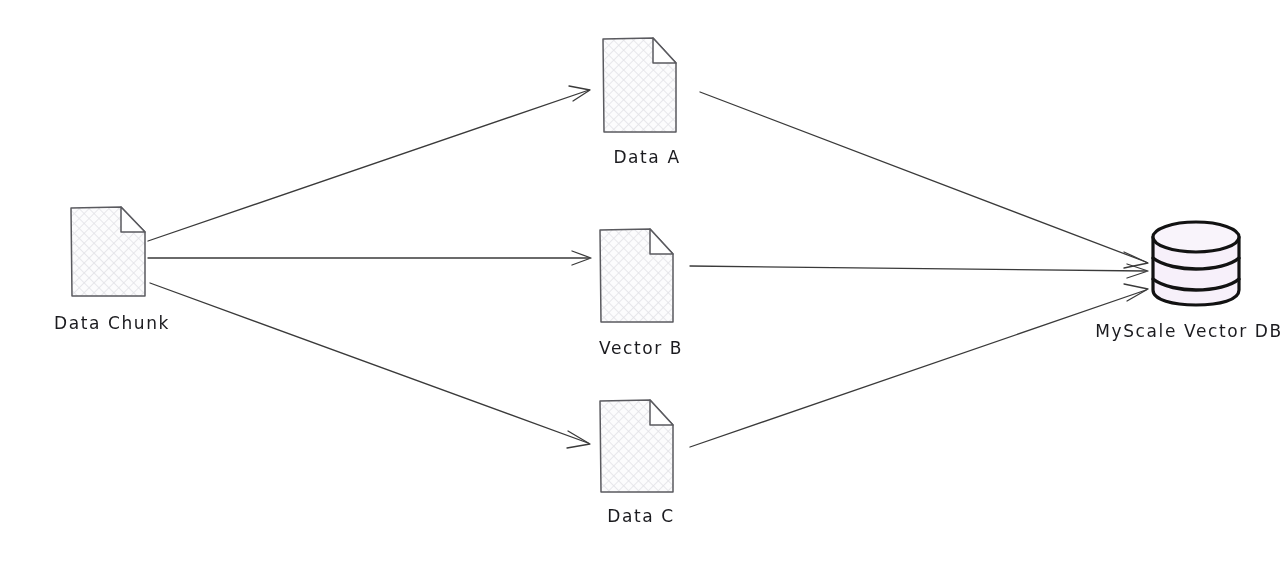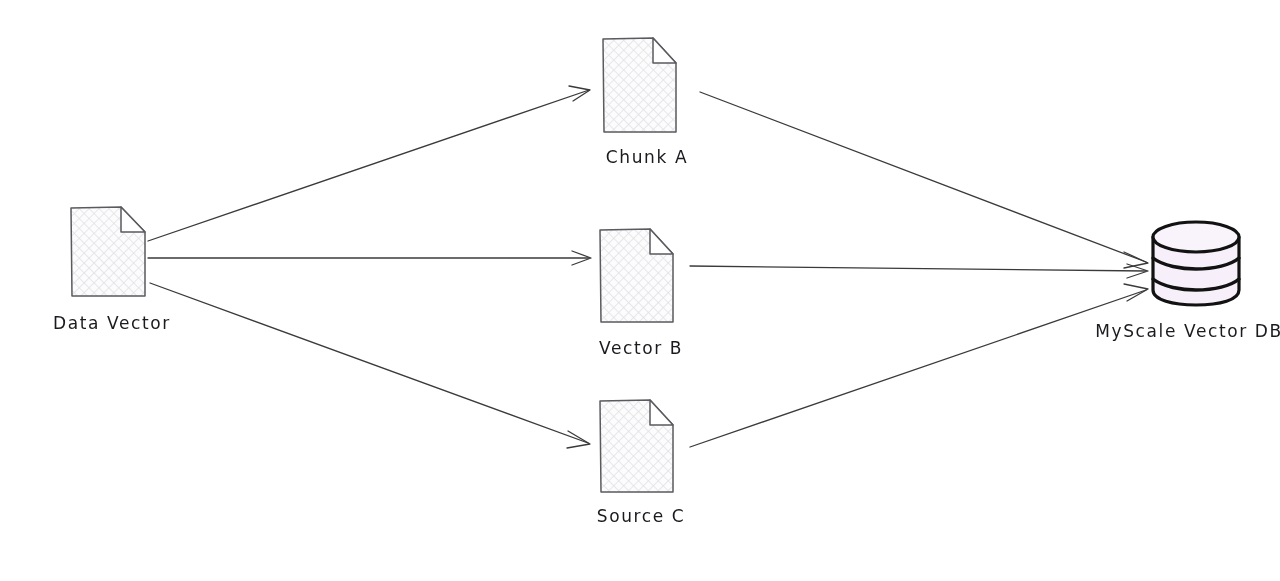--- a/index.html
+++ b/index.html
@@ -112,23 +112,23 @@
                C1220,305 1239,300 1239,290 L1239,237 Z" fill="#f7f0fa" stroke="#121212" stroke-width="3.2" stroke-linejoin="round"></path>
 
       <ellipse cx="1196" cy="237" rx="43" ry="15" fill="#f9f4fb" stroke="#121212" stroke-width="3.2"></ellipse>
 
       <path d="M1153,258 C1163,266 1182,269 1196,269 C1214,269 1231,265 1239,258" fill="none" stroke="#121212" stroke-width="3.4" stroke-linecap="round"></path>
 
       <path d="M1153,279 C1163,287 1182,290 1196,290 C1214,290 1231,286 1239,279" fill="none" stroke="#121212" stroke-width="3.4" stroke-linecap="round"></path>
     </g>
   </svg>
 
-  <div class="node-label" style="left:112px; top:313px;">Data Vector</div>
+  <div class="node-label" style="left:112px; top:313px;">Data Chunk</div>
 
-  <div class="node-label" style="left:647px; top:147px;">Chunk A</div>
+  <div class="node-label" style="left:647px; top:147px;">Data A</div>
 
   <div class="node-label" style="left:641px; top:338px;">Vector B</div>
 
-  <div class="node-label" style="left:641px; top:506px;">Source C</div>
+  <div class="node-label" style="left:641px; top:506px;">Data C</div>
 
   <div class="node-label" style="left:1189px; top:321px;">MyScale Vector DB</div>
 
 </div>
 
 </body></html>

